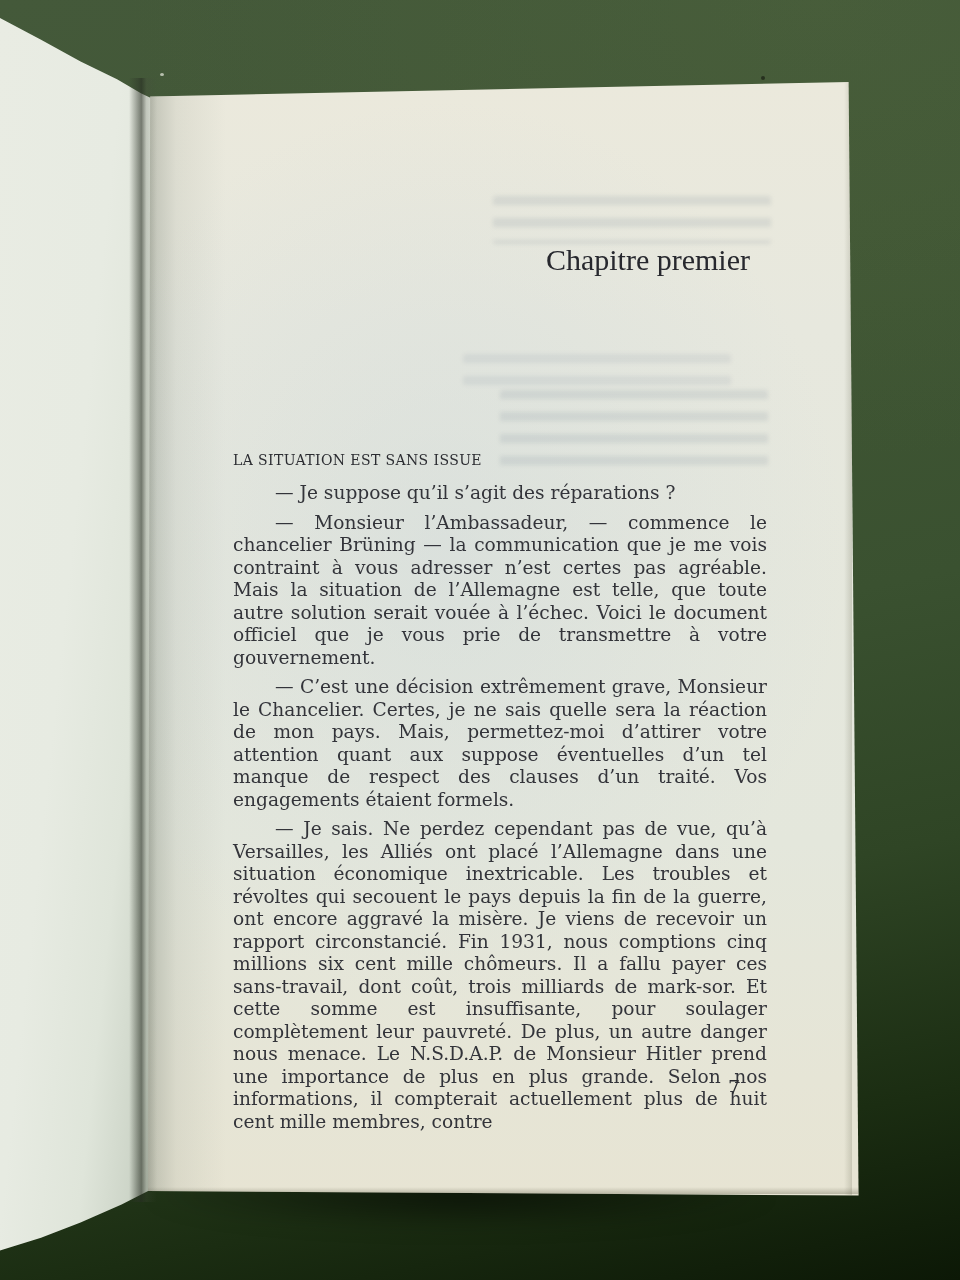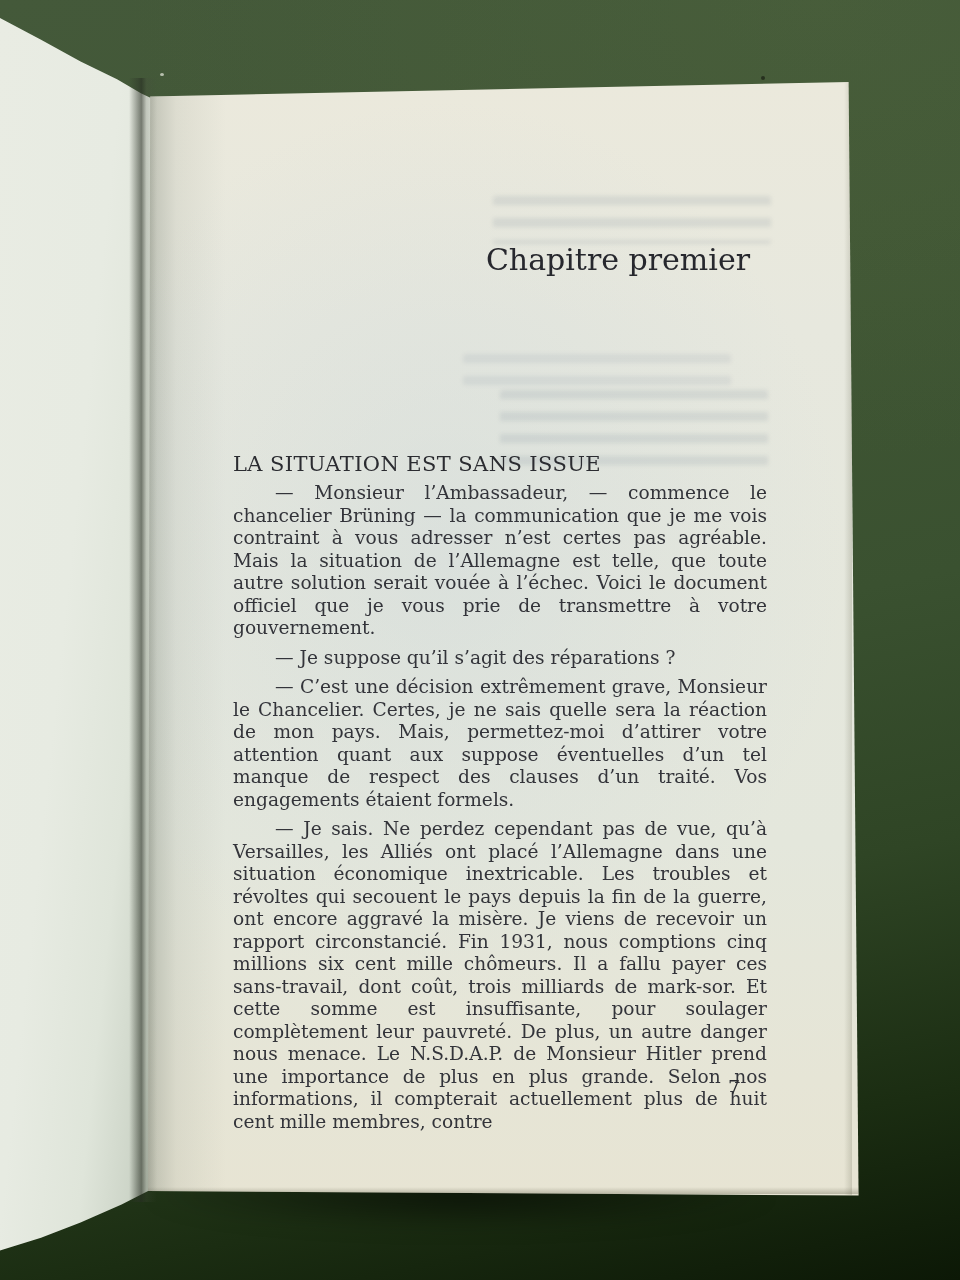--- a/index.html
+++ b/index.html
@@ -57,26 +57,26 @@
   .ghost {
     position: absolute; filter: blur(2px); border-radius: 3px;
     background: repeating-linear-gradient(180deg,
       rgba(98,114,132,0.13) 0px, rgba(98,114,132,0.13) 9px,
       rgba(0,0,0,0) 9px, rgba(0,0,0,0) 22px);
   }
   .ghost-a { left: 345px; top: 114px; width: 278px; height: 48px; }
   .ghost-b { left: 315px; top: 272px; width: 268px; height: 34px; opacity: 0.8; }
   .ghost-c { left: 352px; top: 308px; width: 268px; height: 88px; }
   .page-inner { position: absolute; inset: 0; color: #2f3036; z-index: 3; }
-  .chapter-block { position: absolute; top: 157px; right: 110px; text-align: right; color: #27282e; }
+  .chapter-block { position: absolute; top: 157px; right: 110px; text-align: right; color: #27282e; font-family: Liberation Serif, serif; }
   .chapter-label { font-size: 30px; line-height: 41px; }
   .title-caps { font-size: 31px; line-height: 41px; letter-spacing: 0.6px; }
   .section-heading {
     position: absolute; top: 370px; left: 85px;
-    font-size: 21px; letter-spacing: 0.4px; color: #2b2c31; white-space: nowrap;
+    font-size: 14px; letter-spacing: 0.4px; color: #2b2c31; white-space: nowrap;
   }
   .body-block {
     position: absolute; top: 400px; left: 85px; width: 534px;
     text-align: justify; font-size: 18.6px; line-height: 22.5px; color: #33343a;
   }
   .body-block p { margin: 0 0 7px 0; text-indent: 42px; }
   .body-block p:last-child { margin-bottom: 12px; }
   .page-number { position: absolute; top: 994px; left: 580px; font-size: 19px; color: #2b2c31; }
 </style>
 </head>
@@ -97,22 +97,22 @@
   <div class="page-edge-bottom"></div>
 
   <div class="page-inner">
     <div class="chapter-block">
       <div class="chapter-label">Chapitre premier</div>
     </div>
 
     <div class="section-heading">LA SITUATION EST SANS ISSUE</div>
 
     <div class="body-block">
+      <p>— Je suppose qu’il s’agit des réparations ?</p>
       <p>— Monsieur l’Ambassadeur, — commence le chancelier Brüning — la communication que je me vois contraint à vous adresser n’est certes pas agréable. Mais la situation de l’Allemagne est telle, que toute autre solution serait vouée à l’échec. Voici le document officiel que je vous prie de transmettre à votre gouvernement.</p>
-      <p>— Je suppose qu’il s’agit des réparations ?</p>
       <p>— C’est une décision extrêmement grave, Monsieur le Chancelier. Certes, je ne sais quelle sera la réaction de mon pays. Mais, permettez-moi d’attirer votre attention quant aux suppose éventuelles d’un tel manque de respect des clauses d’un traité. Vos engagements étaient formels.</p>
       <p>— Je sais. Ne perdez cependant pas de vue, qu’à Versailles, les Alliés ont placé l’Allemagne dans une situation économique inextricable. Les troubles et révoltes qui secouent le pays depuis la fin de la guerre, ont encore aggravé la misère. Je viens de recevoir un rapport circonstancié. Fin 1931, nous comptions cinq millions six cent mille chômeurs. Il a fallu payer ces sans-travail, dont coût, trois milliards de mark-sor. Et cette somme est insuffisante, pour soulager complètement leur pauvreté. De plus, un autre danger nous menace. Le N.S.D.A.P. de Monsieur Hitler prend une importance de plus en plus grande. Selon nos informations, il compterait actuellement plus de huit cent mille membres, contre</p>
     </div>
 
     <div class="page-number">7</div>
   </div>
 </div>
 
 <div class="crease"></div>
 

